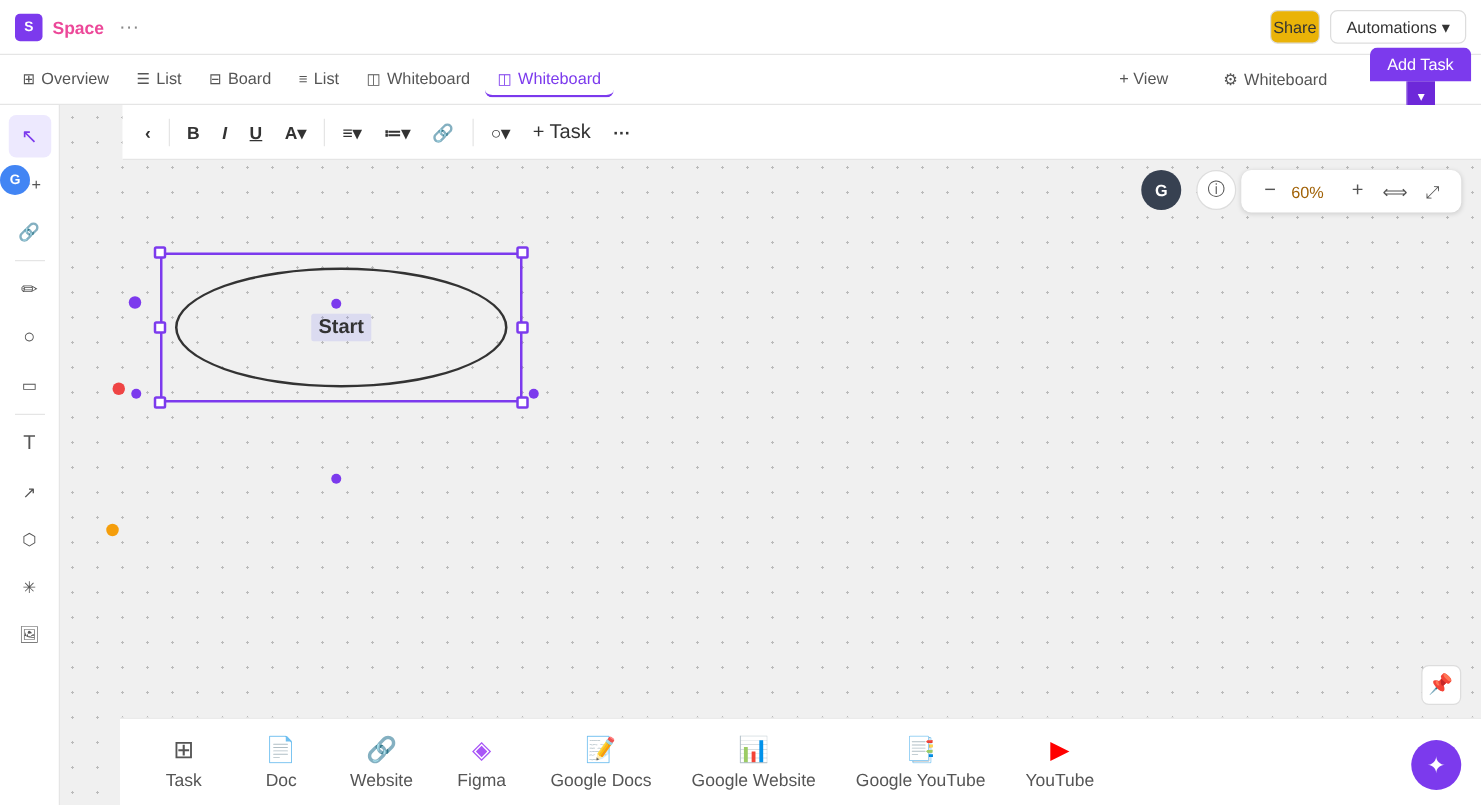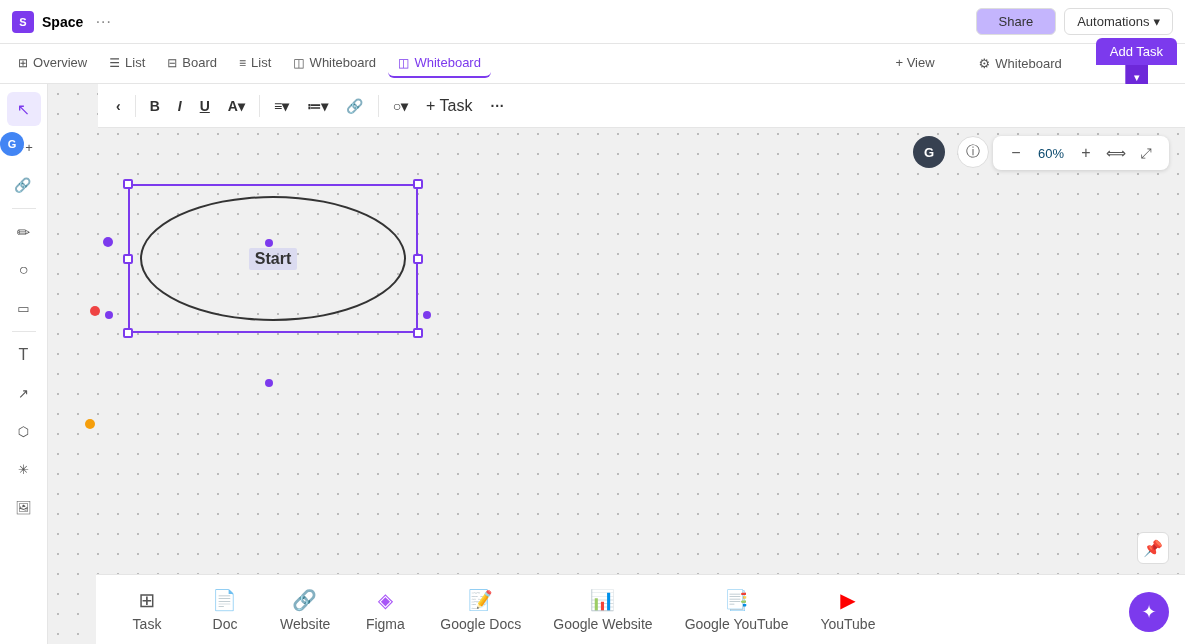--- a/index.html
+++ b/index.html
@@ -6,24 +6,24 @@
     body { font-family: -apple-system, BlinkMacSystemFont, 'Segoe UI', sans-serif; background: #f0f0f0; width: 1185px; height: 644px; overflow: hidden; }
 
     
     .top-bar {
       display: flex; align-items: center; justify-content: space-between;
       background: #fff; height: 44px; padding: 0 12px;
       border-bottom: 1px solid #e5e5e5;
     }
     .top-bar-left { display: flex; align-items: center; gap: 8px; }
     .space-avatar { width: 22px; height: 22px; background: #7c3aed; border-radius: 4px; display: flex; align-items: center; justify-content: center; color: #fff; font-size: 11px; font-weight: 700; }
-    .space-name { font-size: 14px; font-weight: 600; color: #000000; }
+    .space-name { font-size: 14px; font-weight: 600; color: #ec4899; }
     .dots-btn { color: #888; font-size: 16px; cursor: pointer; padding: 2px 4px; }
     .top-bar-right { display: flex; align-items: center; gap: 8px; }
-    .share-btn { border: 1px solid #ddd; background: #c4b5fd; border-radius: 6px; padding: 5px 22px; font-size: 13px; font-weight: 500; cursor: pointer; color: #333; }
+    .share-btn { border: 1px solid #ddd; background: #eab308; border-radius: 6px; padding: 5px 2px; font-size: 13px; font-weight: 500; cursor: pointer; color: #333; }
     .automations-btn { display: flex; align-items: center; gap: 4px; border: 1px solid #ddd; background: #fff; border-radius: 6px; padding: 5px 12px; font-size: 13px; font-weight: 500; cursor: pointer; color: #333; }
 
     
     .nav-tabs {
       display: flex; align-items: center; background: #fff; height: 40px; padding: 0 8px;
       border-bottom: 1px solid #e5e5e5; gap: 2px;
     }
     .nav-tab { display: flex; align-items: center; gap: 5px; padding: 6px 10px; font-size: 13px; color: #555; cursor: pointer; border-radius: 6px; border-bottom: 2px solid transparent; }
     .nav-tab.active { color: #7c3aed; border-bottom: 2px solid #7c3aed; font-weight: 500; }
     .nav-tab-icon { font-size: 12px; }
@@ -67,42 +67,42 @@
     .ft-underline { text-decoration: underline; }
 
     
     .zoom-controls {
       position: absolute; top: 52px; right: 16px;
       display: flex; align-items: center; gap: 4px;
       background: #fff; border-radius: 8px; padding: 4px 10px;
       box-shadow: 0 1px 4px rgba(0,0,0,0.15); z-index: 30;
     }
     .zoom-btn { width: 26px; height: 26px; display: flex; align-items: center; justify-content: center; border-radius: 4px; cursor: pointer; font-size: 16px; color: #555; border: none; background: none; }
-    .zoom-level { font-size: 13px; color: #0c4a6e; min-width: 36px; text-align: center; }
+    .zoom-level { font-size: 13px; color: #a16207; min-width: 36px; }
     .zoom-fit-btn { width: 26px; height: 26px; display: flex; align-items: center; justify-content: center; border-radius: 4px; cursor: pointer; color: #555; font-size: 14px; border: none; background: none; }
     .zoom-fullscreen { width: 26px; height: 26px; display: flex; align-items: center; justify-content: center; border-radius: 4px; cursor: pointer; color: #555; font-size: 14px; border: none; background: none; }
 
     
     .canvas-user-avatar {
       position: absolute; top: 52px; right: 240px;
       width: 32px; height: 32px; border-radius: 50%; background: #374151;
       display: flex; align-items: center; justify-content: center;
       color: #fff; font-size: 13px; font-weight: 600; z-index: 30;
     }
     .canvas-info-btn {
       position: absolute; top: 52px; right: 196px;
       width: 32px; height: 32px; border-radius: 50%; border: 1px solid #ddd;
       display: flex; align-items: center; justify-content: center;
       color: #555; font-size: 14px; cursor: pointer; background: #fff; z-index: 30;
     }
 
     
     .shape-container {
-      position: absolute; top: 100px; left: 80px;
-      width: 290px; height: 149px; z-index: 15;
+      position: absolute; top: 118px; left: 80px;
+      width: 290px; height: 120px; z-index: 15;
     }
     .shape-selection-box {
       position: absolute; top: 0; left: 0; right: 0; bottom: 0;
       border: 2px solid #7c3aed; border-radius: 2px;
     }
     .shape-handle {
       position: absolute; width: 10px; height: 10px; background: #fff;
       border: 2px solid #7c3aed; border-radius: 2px;
     }
     .shape-handle.tl { top: -5px; left: -5px; }

